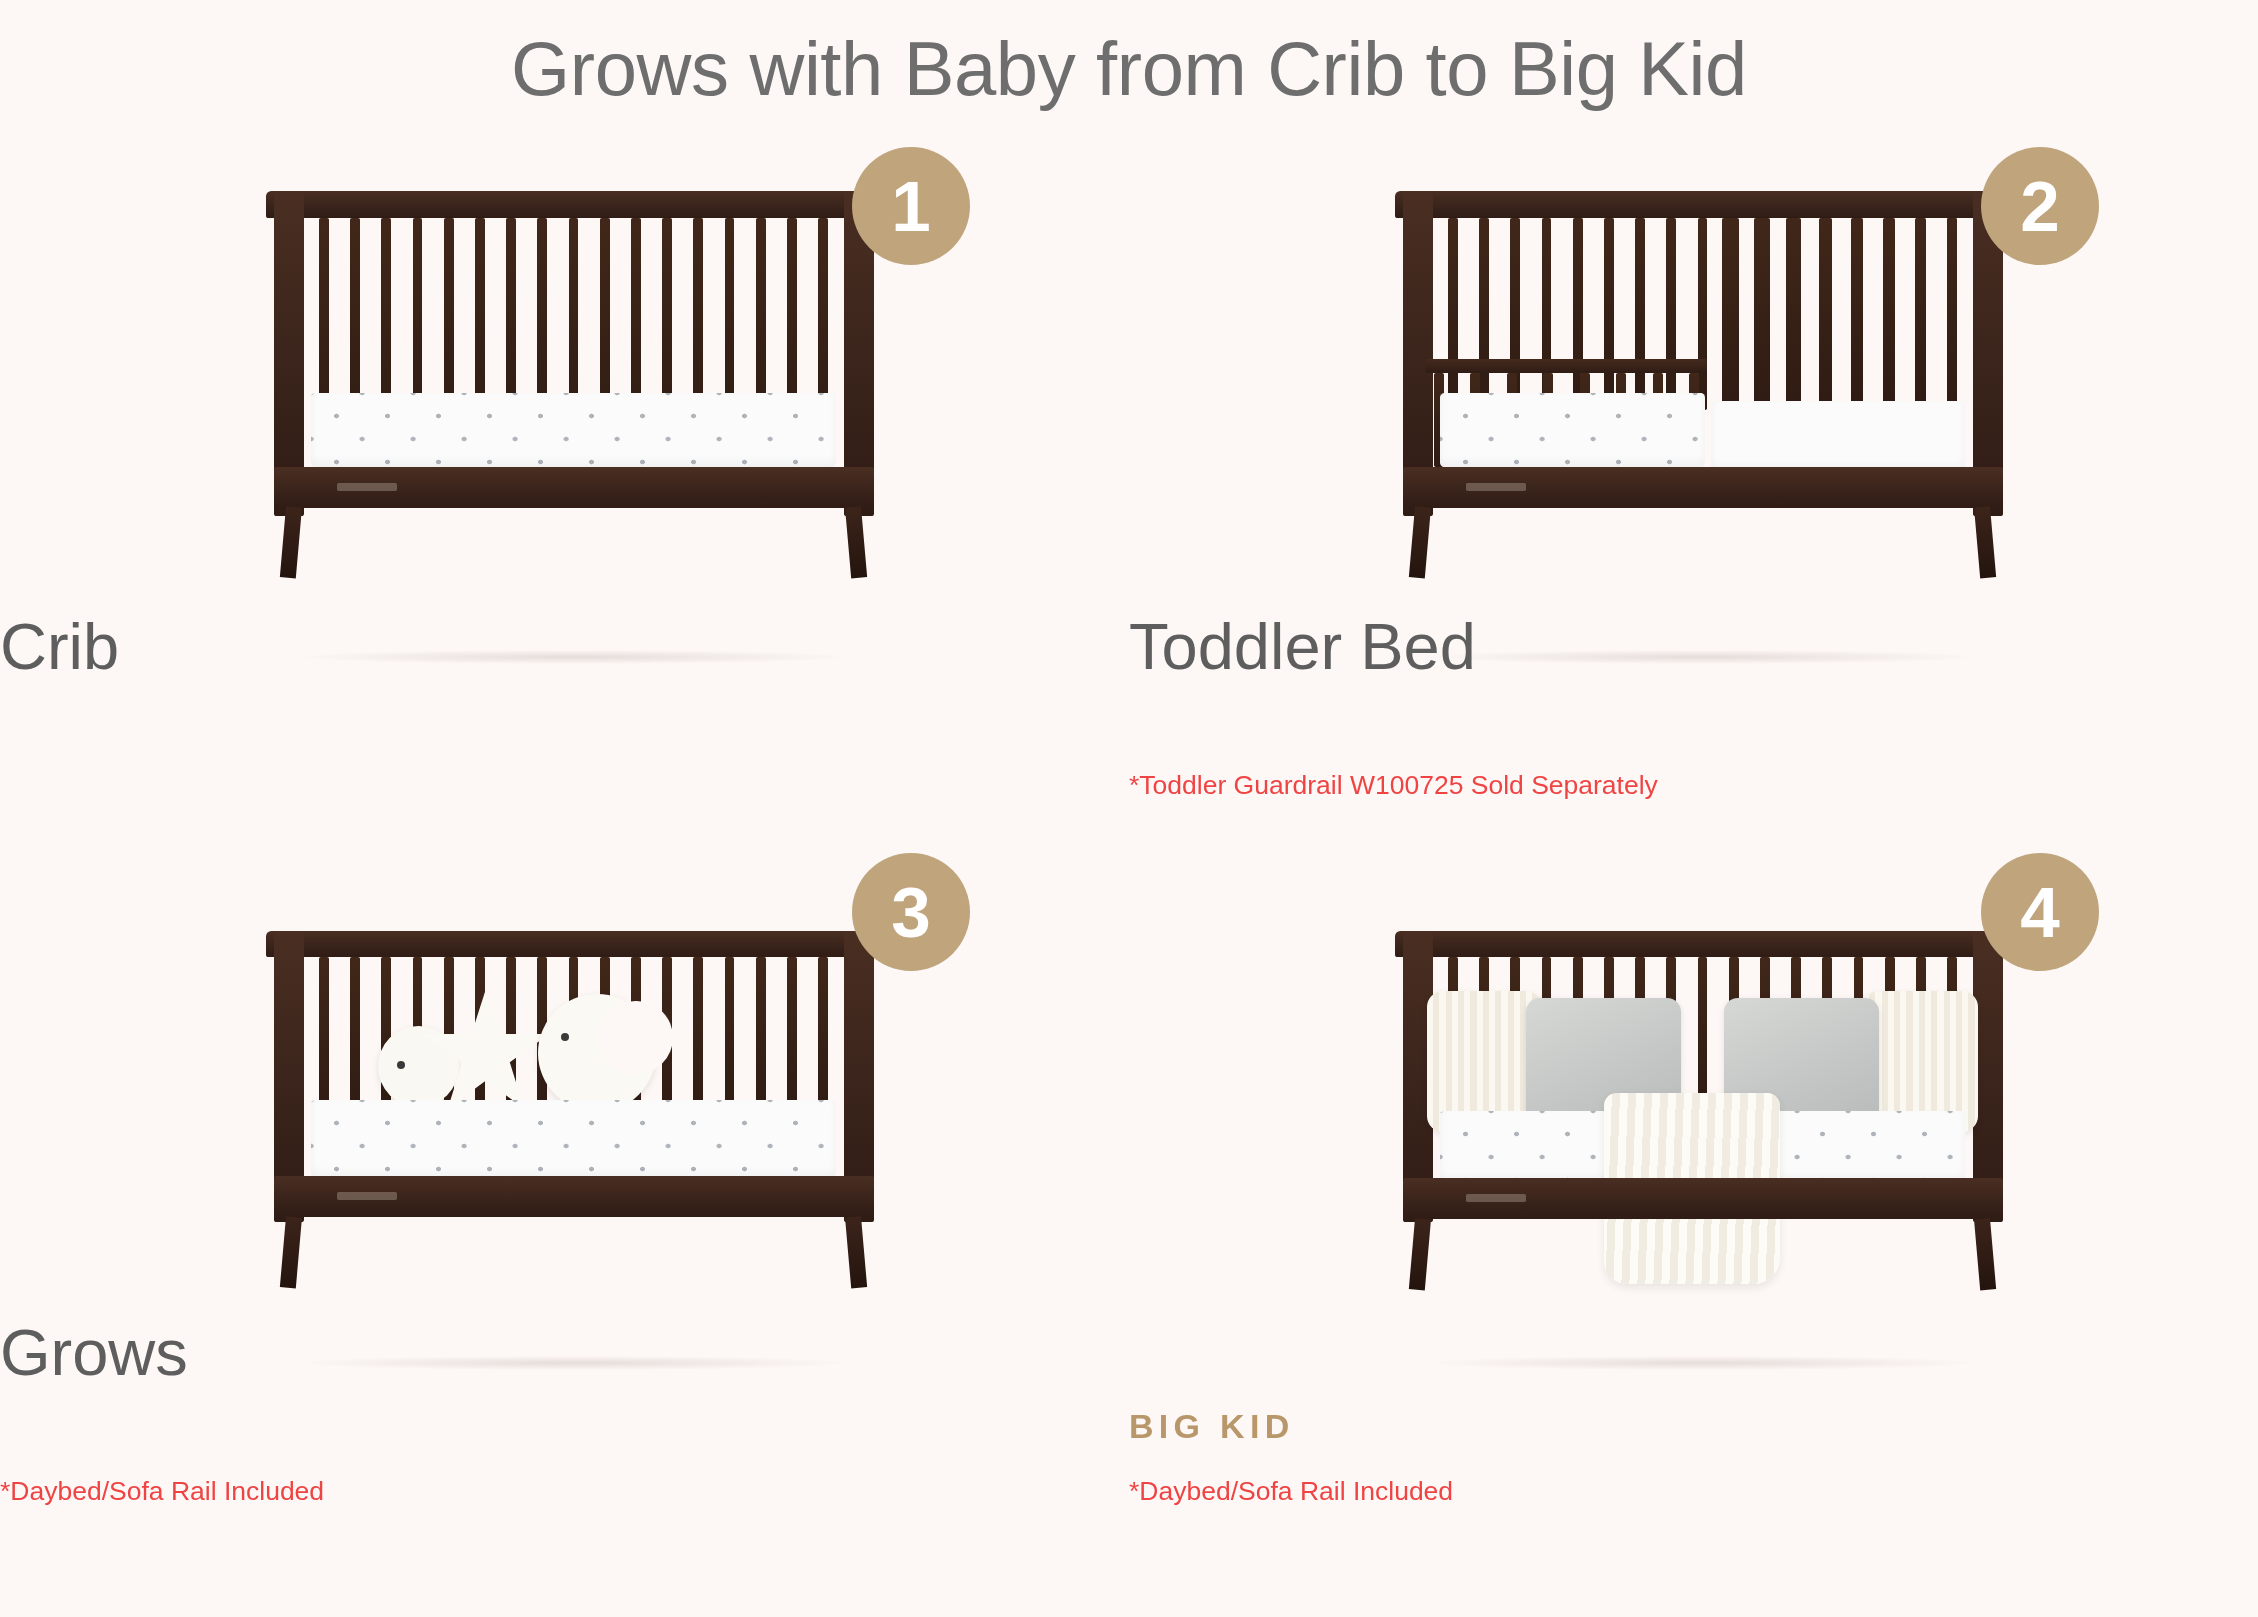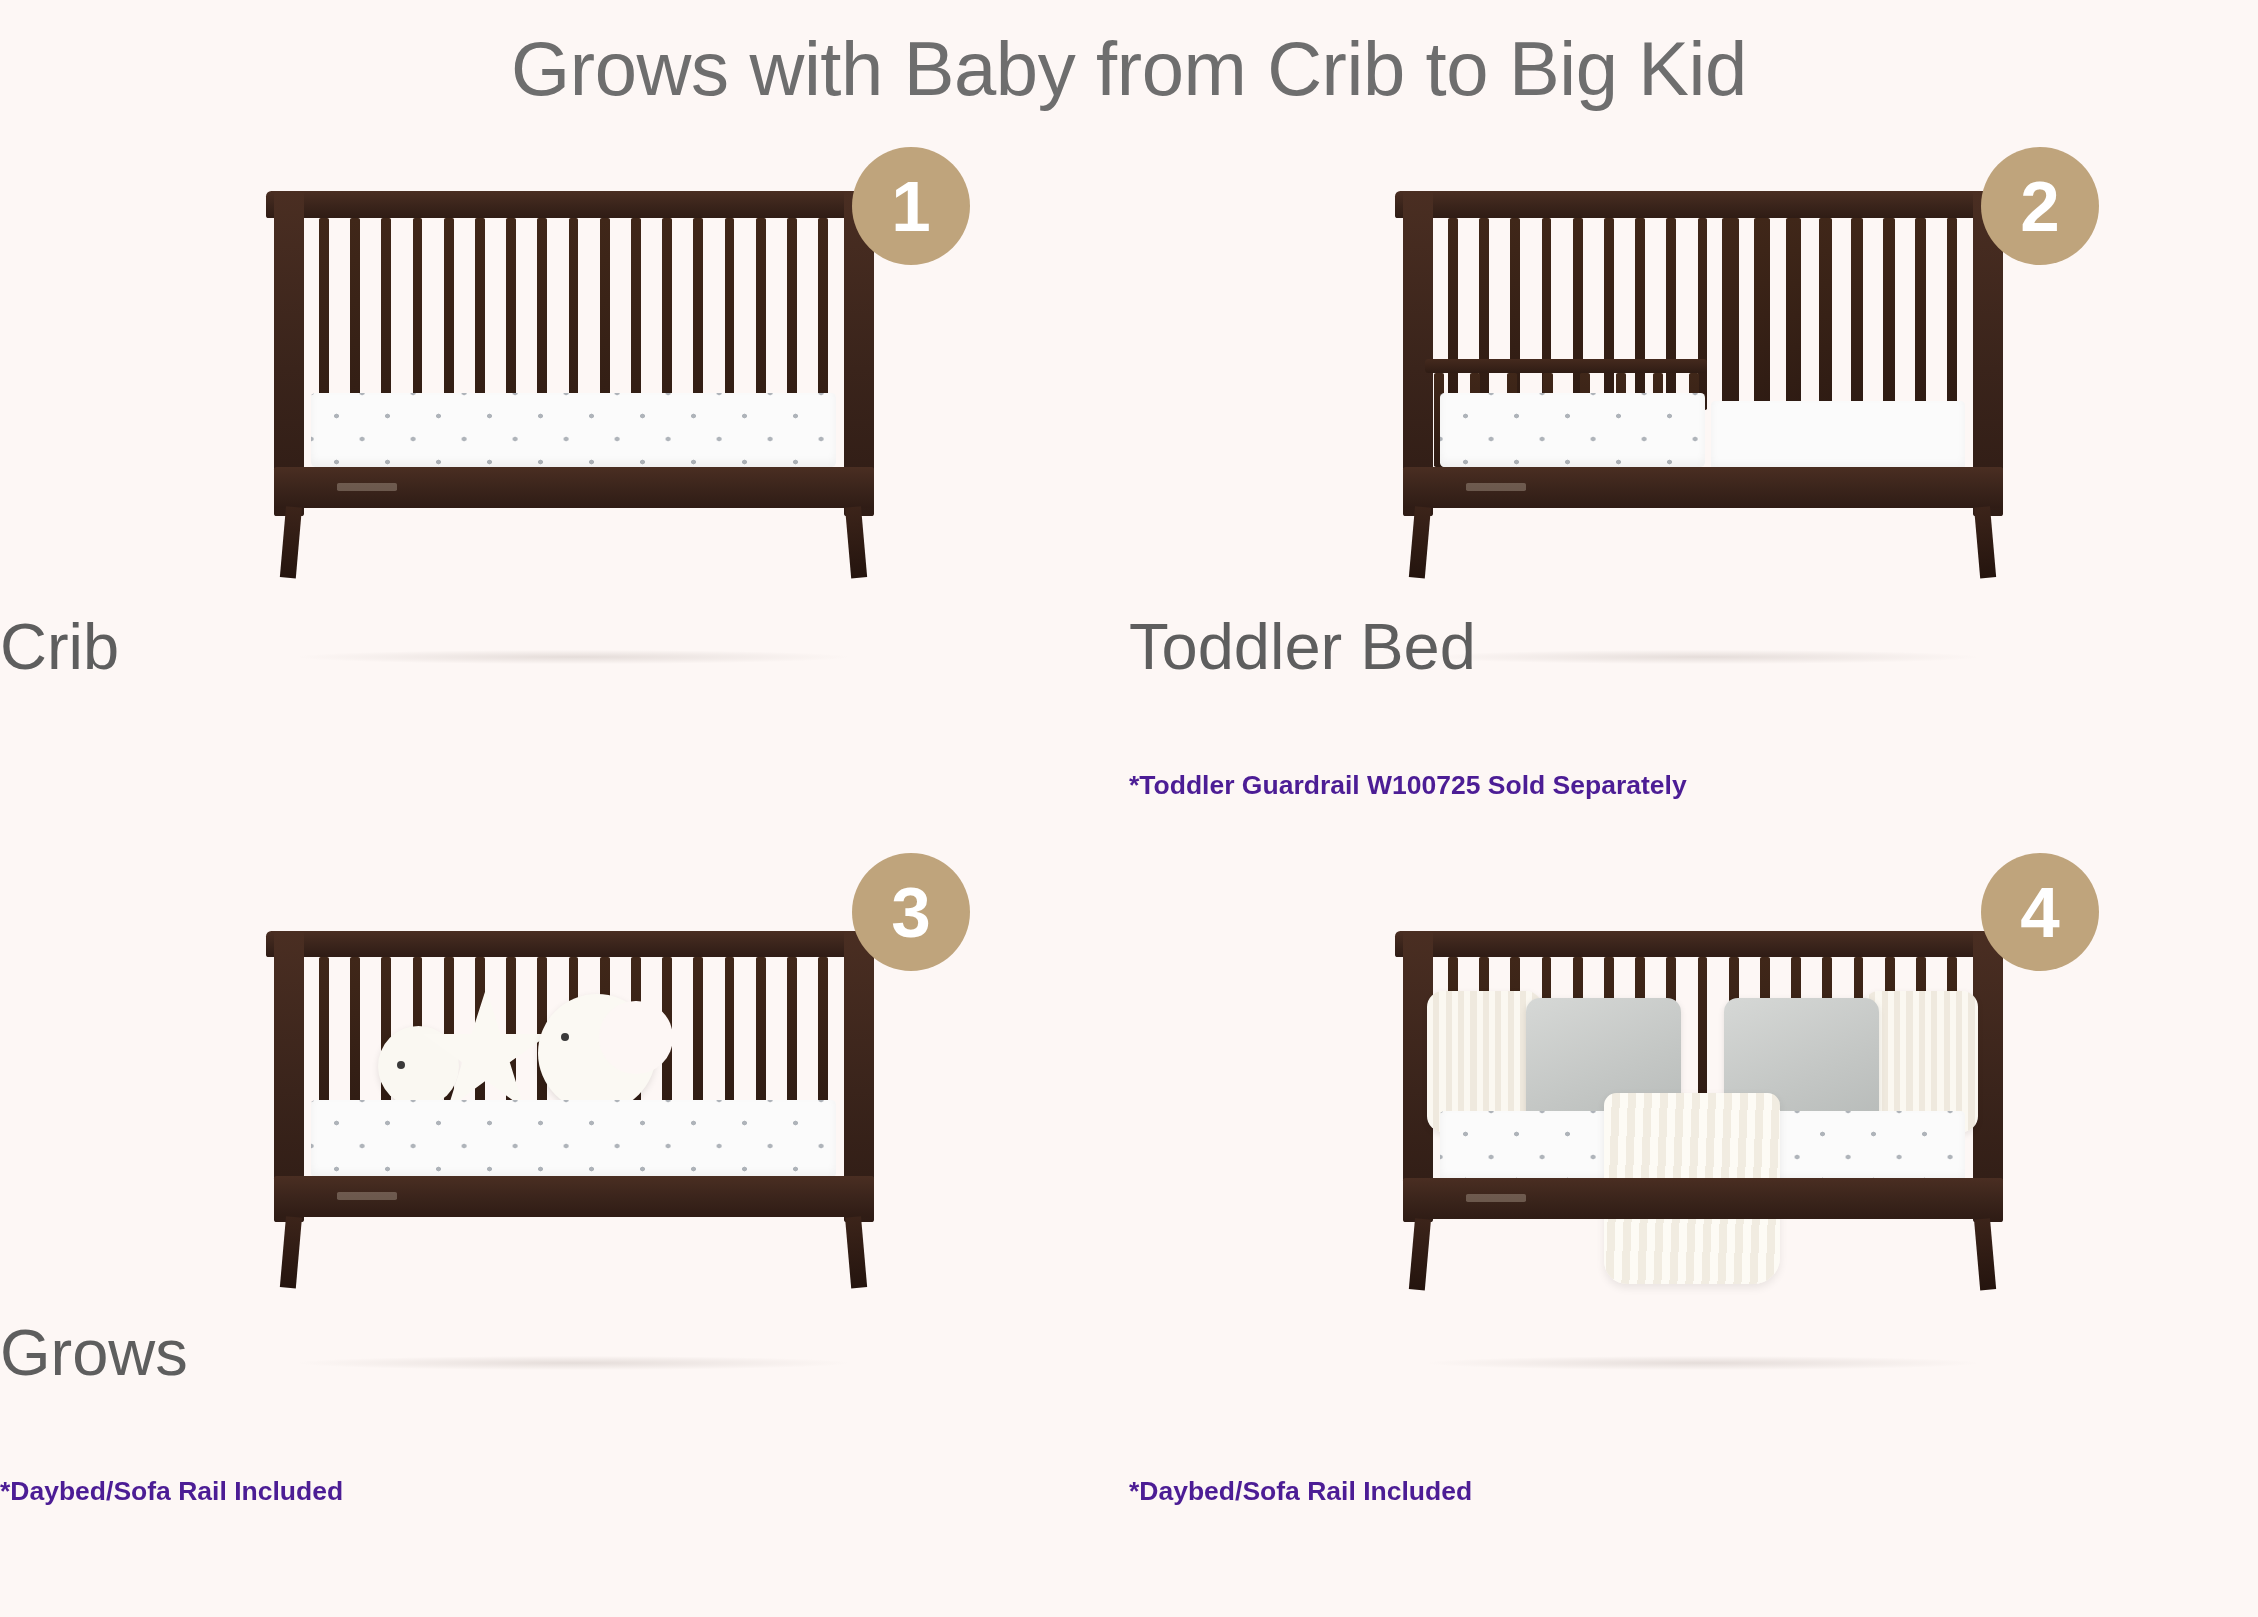--- a/index.html
+++ b/index.html
@@ -56,21 +56,21 @@
   }
 
   
   .caption{ position:absolute; left:0; width:1129px; text-align:left; }
   .prod-name{ top:446px; font-size:65px; font-weight:400; color:#5E5E5E; }
   .prod-age{
     top:538px; font-size:34px; font-weight:700;
     color:#B8986A; letter-spacing:5.3px;
   }
   .prod-note{
-    top:607px; font-size:26.5px; font-weight:700; color:#4c1d95;
+    top:607px; font-size:26.5px; font-weight:400; color:#ef4444;
   }
 
   
   .crib{ position:absolute; left:0; top:0; width:653px; height:423px; }
 
   .wood{ background:linear-gradient(180deg,#4A2E22 0%, #3A241B 55%, #2F1C15 100%); }
 
   
   .post{ position:absolute; width:30px; border-radius:2.6px; }
   .post.l{ left:26.5px; }
@@ -367,17 +367,18 @@
 
         <div class="throw" style="left:228px;top:215px;width:176px;height:191px;"></div>
 
         <div class="rail-bot wood" style="top:300px;"></div>
         <div class="logo-plate" style="left:90px;top:316px;"></div>
         <div class="leg ll" style="top:341px;"></div>
         <div class="leg lr" style="top:341px;"></div>
       </div>
     </div>
 
+    <div class="caption prod-age">BIG KID</div>
     <div class="caption prod-note">*Daybed/Sofa Rail Included</div>
   </div>
 
 </div>
 
 
 </body></html>

